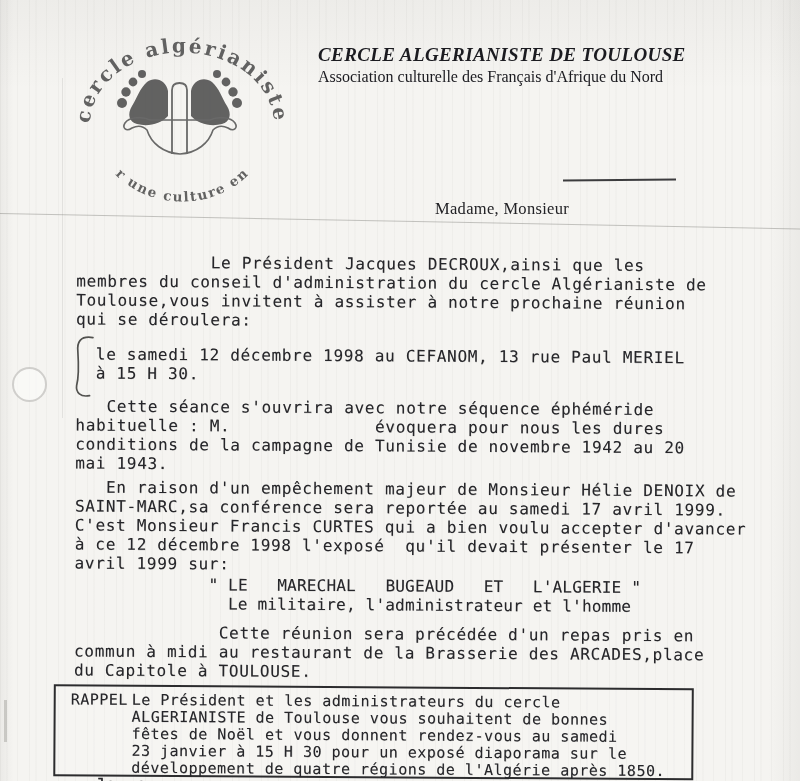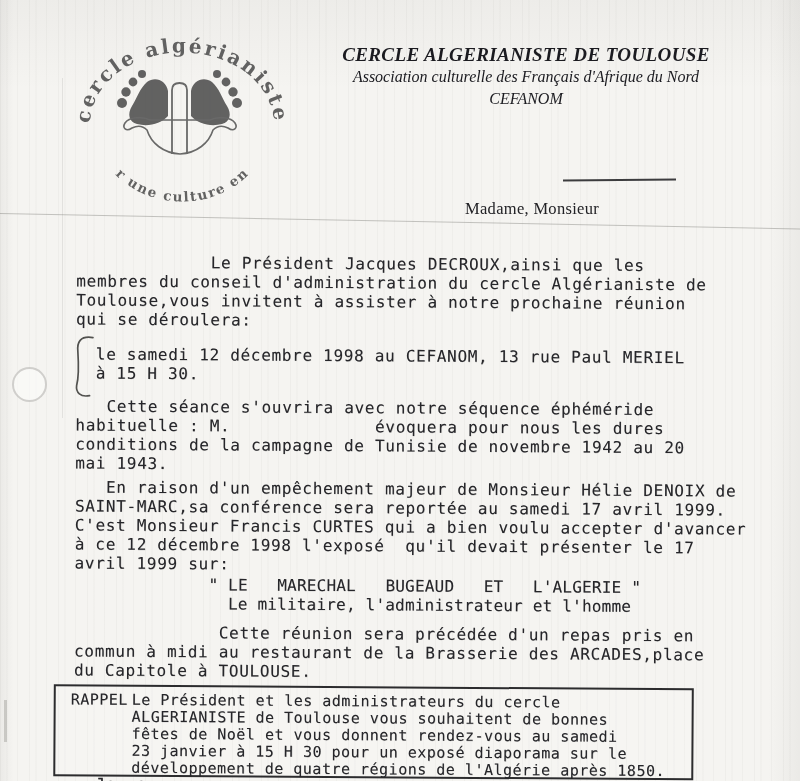--- a/index.html
+++ b/index.html
@@ -25,26 +25,26 @@
     border:2px solid rgba(148,146,140,.40);background:rgba(252,252,250,.6);}
   .speck{position:absolute;left:4px;top:700px;width:3px;height:42px;background:rgba(90,90,85,.25);}
 
   
   .logo{position:absolute;left:76px;top:36px;opacity:.88;}
   .logo text{font-family:"DejaVu Serif","Liberation Serif",serif;font-weight:bold;fill:#4e4e4e;}
   .logo .arc-top{font-size:20px;letter-spacing:2.5px;}
   .logo .arc-bot{font-size:13.5px;letter-spacing:1.6px;}
 
   
-  .letterhead{position:absolute;left:318px;top:44px;width:416px;text-align:center;color:#1b1b20;}
+  .letterhead{position:absolute;left:318px;top:44px;width:416px;color:#1b1b20;}
   .org-name{font-size:19px;font-weight:bold;font-style:italic;letter-spacing:.4px;}
-  .org-sub{font-size:16px;font-style:italic;margin-top:2px;}
+  .org-sub{font-size:16px;margin-top:2px;}
   .org-addr{font-size:16px;font-style:italic;line-height:21px;margin-top:2px;}
   .divider{position:absolute;left:563px;top:179px;width:113px;height:2px;background:#3c3c3e;transform:rotate(-.6deg);}
-  .salutation{position:absolute;left:465px;top:199px;font-size:16.5px;color:#222226;letter-spacing:.3px;text-align:right;}
+  .salutation{position:absolute;left:435px;top:199px;font-size:16.5px;color:#222226;letter-spacing:.3px;text-align:right;}
 
   
   .body-layer{position:absolute;left:0;top:0;width:800px;height:781px;
     transform:rotate(.35deg);transform-origin:0 0;}
   .tw{position:absolute;white-space:pre;font-family:"DejaVu Sans Mono","Liberation Mono",monospace;
     font-size:16px;line-height:19px;letter-spacing:.7px;color:#26262a;
     text-shadow:.3px .3px 0 rgba(40,40,40,.30);}
   .tw-title{letter-spacing:.2px;}
   .bracket{position:absolute;left:71px;top:334px;}
 
@@ -99,21 +99,20 @@
     </text>
     <text text-anchor="middle" class="arc-bot">
       <textPath href="#arcBot" startOffset="50%">sauver une culture en péril</textPath>
     </text>
   </svg>
 
   <div class="letterhead">
     <div class="org-name">CERCLE ALGERIANISTE DE TOULOUSE</div>
     <div class="org-sub">Association culturelle des Français d'Afrique du Nord</div>
     <div class="org-addr">
-      <div>CEFANOM</div>
     </div>
   </div>
 
   <div class="divider"></div>
   <div class="salutation">Madame, Monsieur</div>
 
   <div class="body-layer">
 
     <div class="tw" style="left:78px;top:252px;">             Le Président Jacques DECROUX,ainsi que les
 membres du conseil d'administration du cercle Algérianiste de

